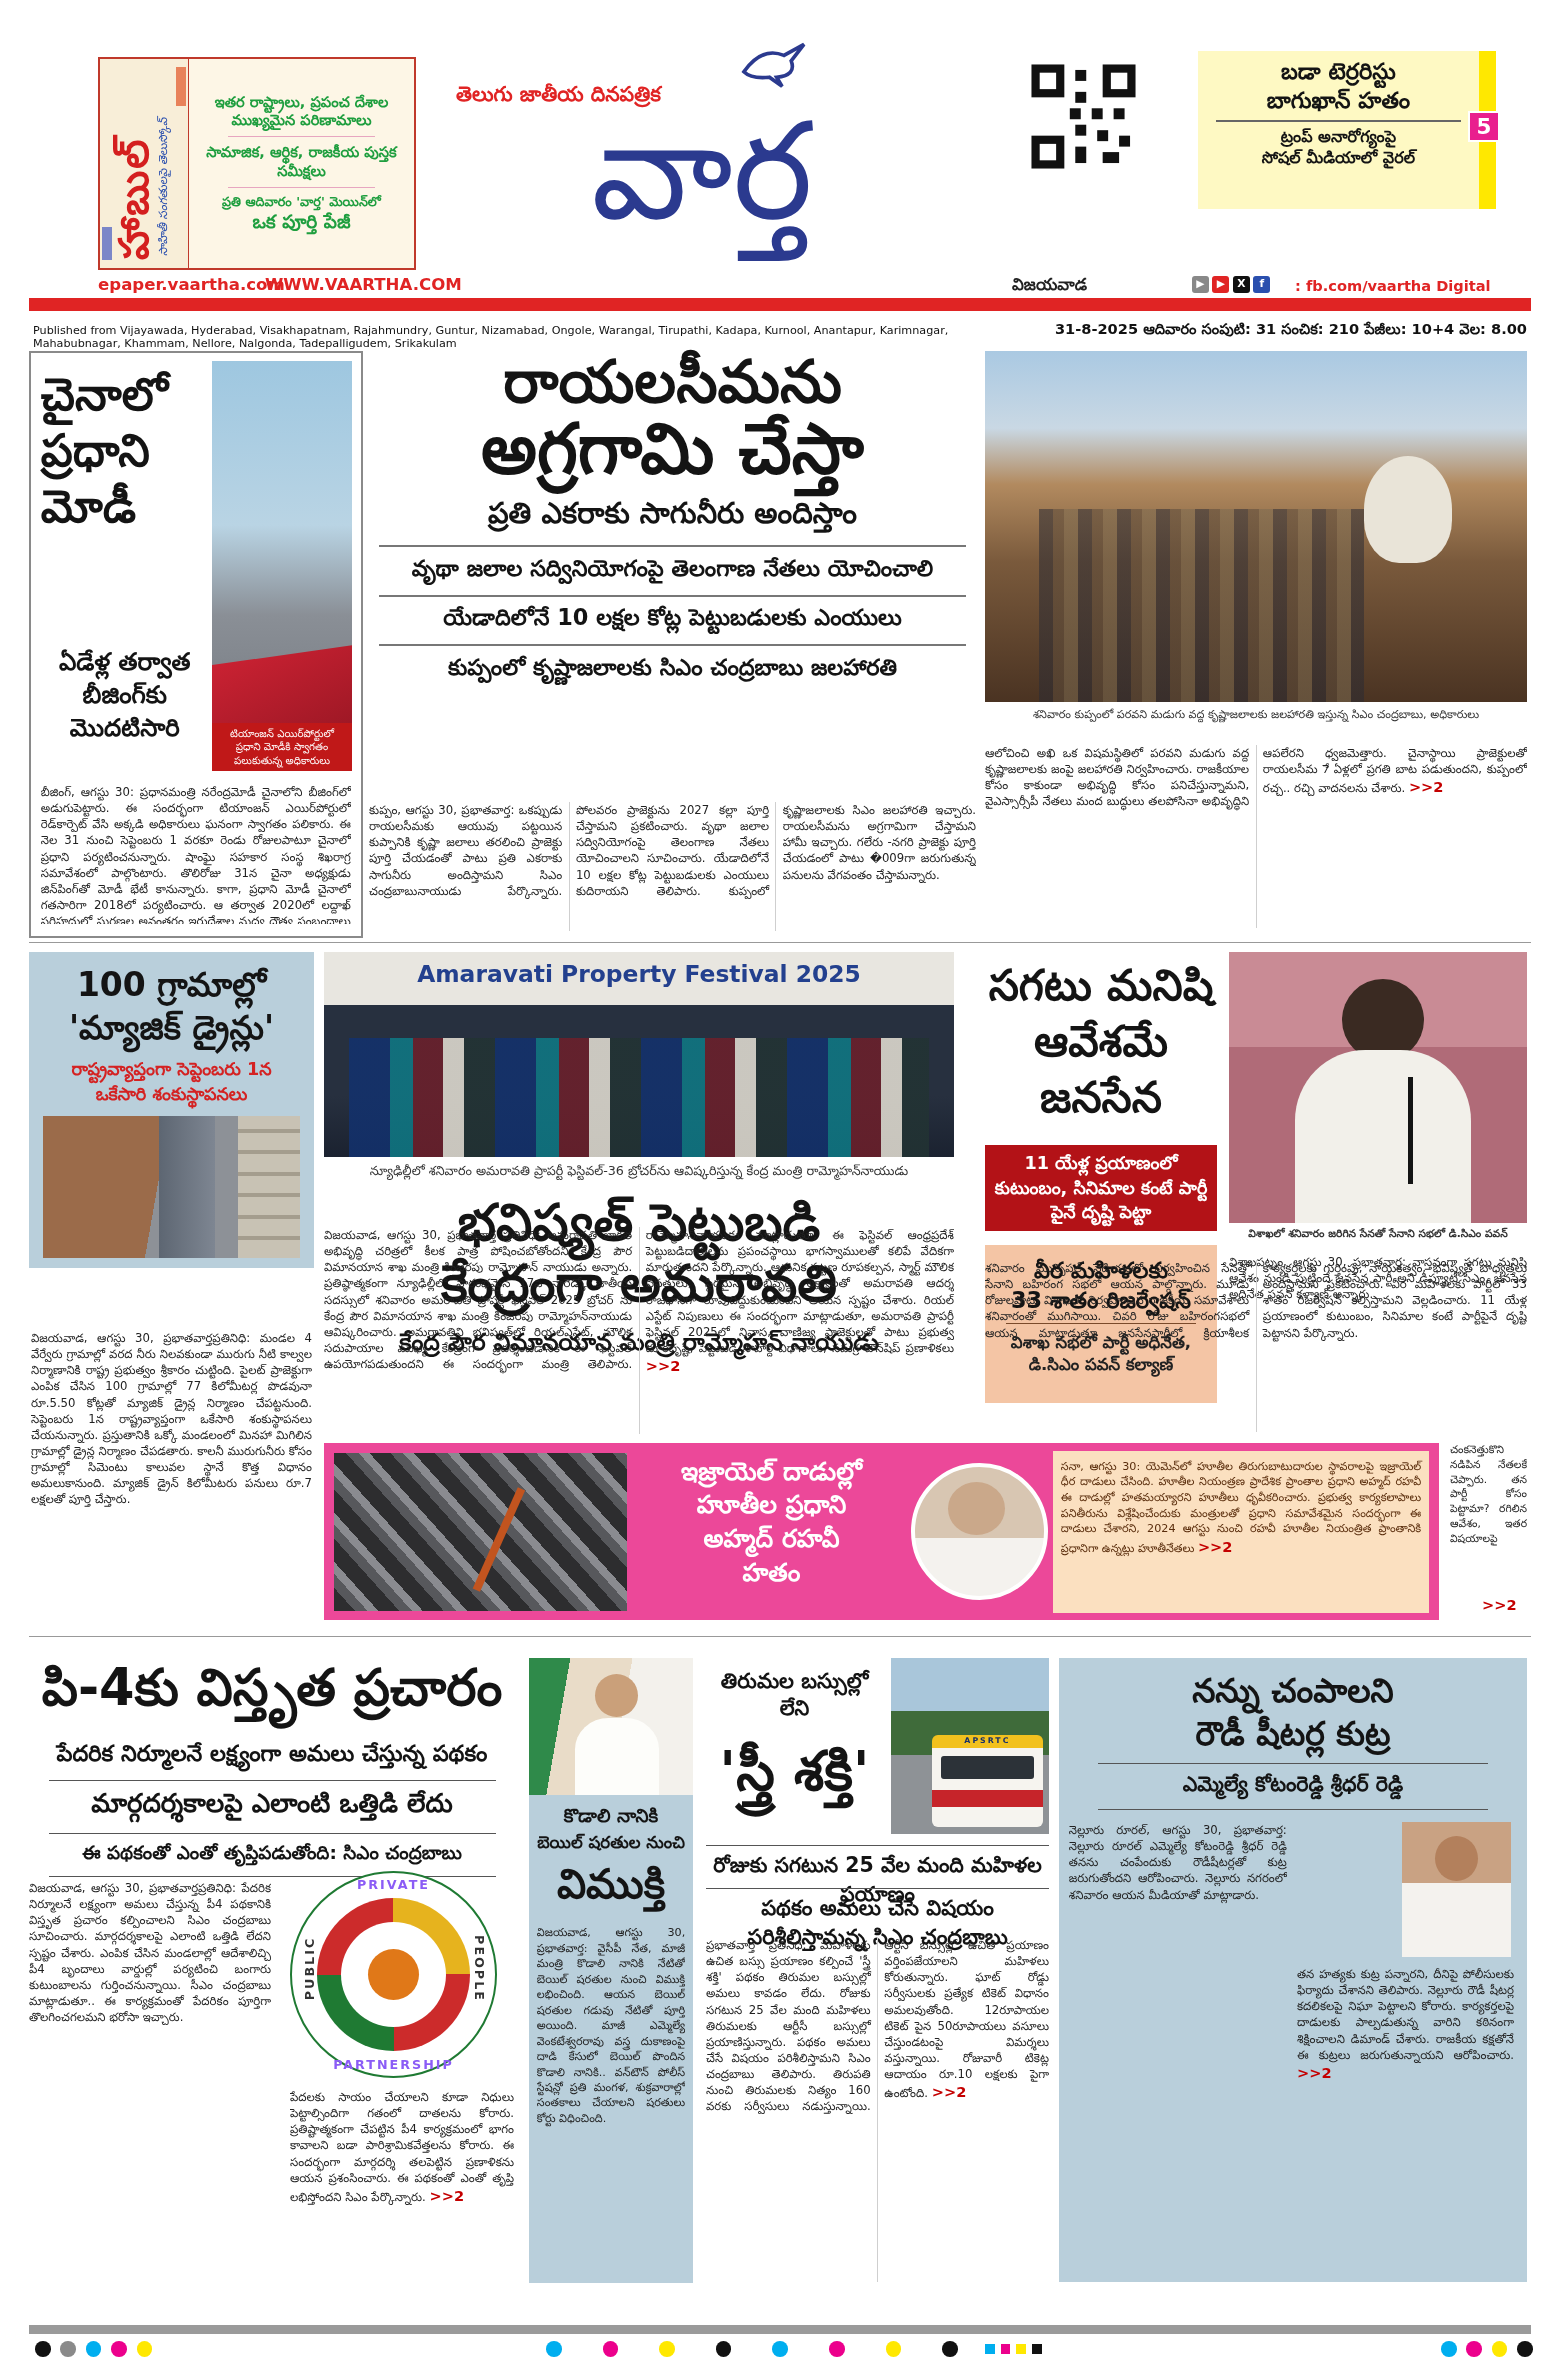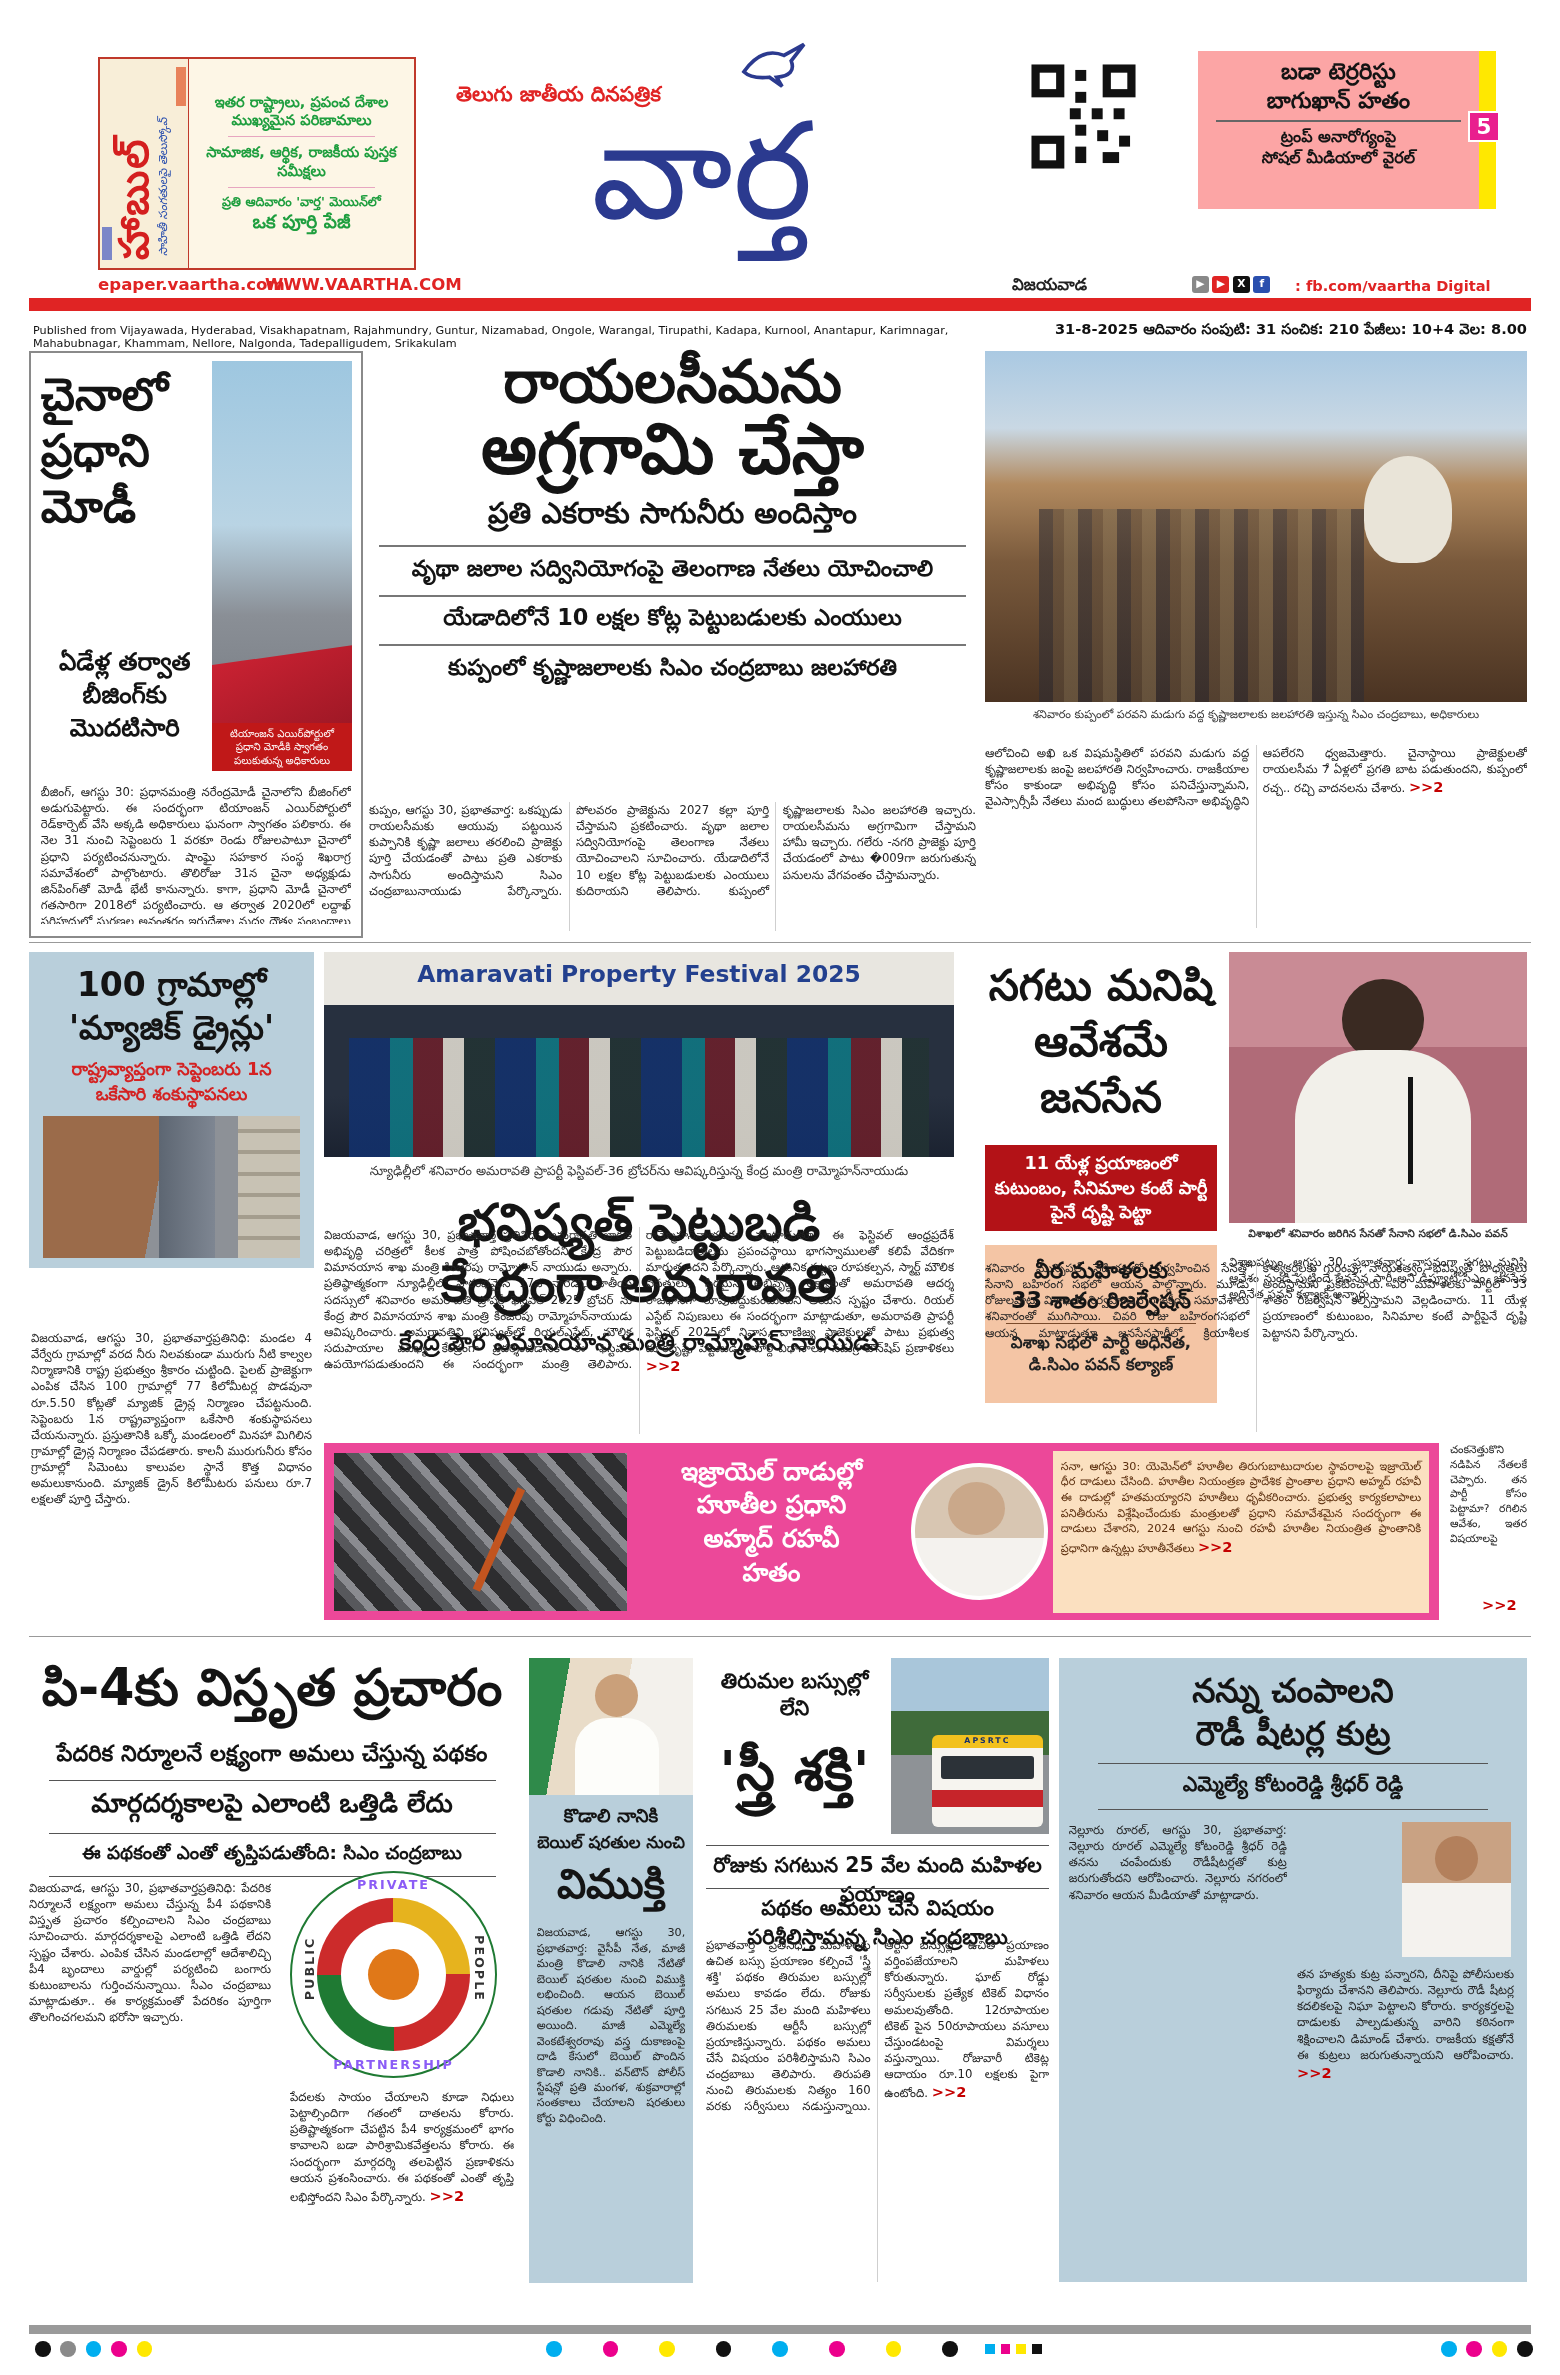--- a/index.html
+++ b/index.html
@@ -25,21 +25,21 @@
               font-size:41px;font-weight:bold;color:#d41f1f;letter-spacing:2px;}
   .promo-tag{position:absolute;left:55px;top:11.7px;height:185px;writing-mode:vertical-rl;transform:rotate(180deg);
              font-size:11.7px;color:#2a4fae;font-style:italic;}
   .promo-right{flex:1;display:flex;flex-direction:column;justify-content:center;align-items:center;padding:3.9px 7.8px;}
   .promo-line{color:#1e9e3e;font-weight:bold;font-size:14.6px;text-align:center;line-height:1.3;}
   .promo-sep{width:70%;border-top:1px solid #e7a6c0;margin:5.9px 0;}
   .vaartha-tagline{left:456px;top:82px;width:283px;font-size:20.5px;font-weight:bold;color:#e02424;}
   .vaartha-logo{left:419px;top:98px;width:566px;height:176px;font-size:135px;line-height:1.1;font-weight:normal;
                 color:#2b3a8f;text-align:center;}
   .qr{left:1026px;top:59px;width:115px;height:115px;}
-  .topright{left:1198px;top:51px;width:273px;height:146px;background:#fca5a5;border-right:17.6px solid #ffe800;padding:5.9px 3.9px;}
+  .topright{left:1198px;top:51px;width:273px;height:146px;background:#fef9c3;border-right:17.6px solid #ffe800;padding:5.9px 3.9px;}
   .tr-line1{font-size:22.4px;font-weight:bold;color:#141414;text-align:center;line-height:1.3;}
   .tr-sep{border-top:2.9px double #666;margin:4.9px 13.7px;}
   .tr-line2{font-size:16px;font-weight:bold;color:#141414;text-align:center;line-height:1.3;}
   .page-badge{position:absolute;right:-21.5px;top:60px;background:#e91f8e;color:#fff;font-size:21.5px;font-weight:bold;
               padding:1px 6.8px;border:2px solid #fff;}
   .urlrow{top:275px;font-weight:bold;}
   .icon16{width:16.6px;height:16.6px;display:inline-block;text-align:center;font-size:10.7px;line-height:16.6px;
           color:#fff;font-weight:bold;border-radius:2.9px;margin-right:3.9px;vertical-align:middle;}
   .redbar{left:29px;top:298px;width:1502px;height:12.7px;background:#e02424;}
   .published{left:33px;top:324px;width:975px;font-size:11.2px;color:#111;}

